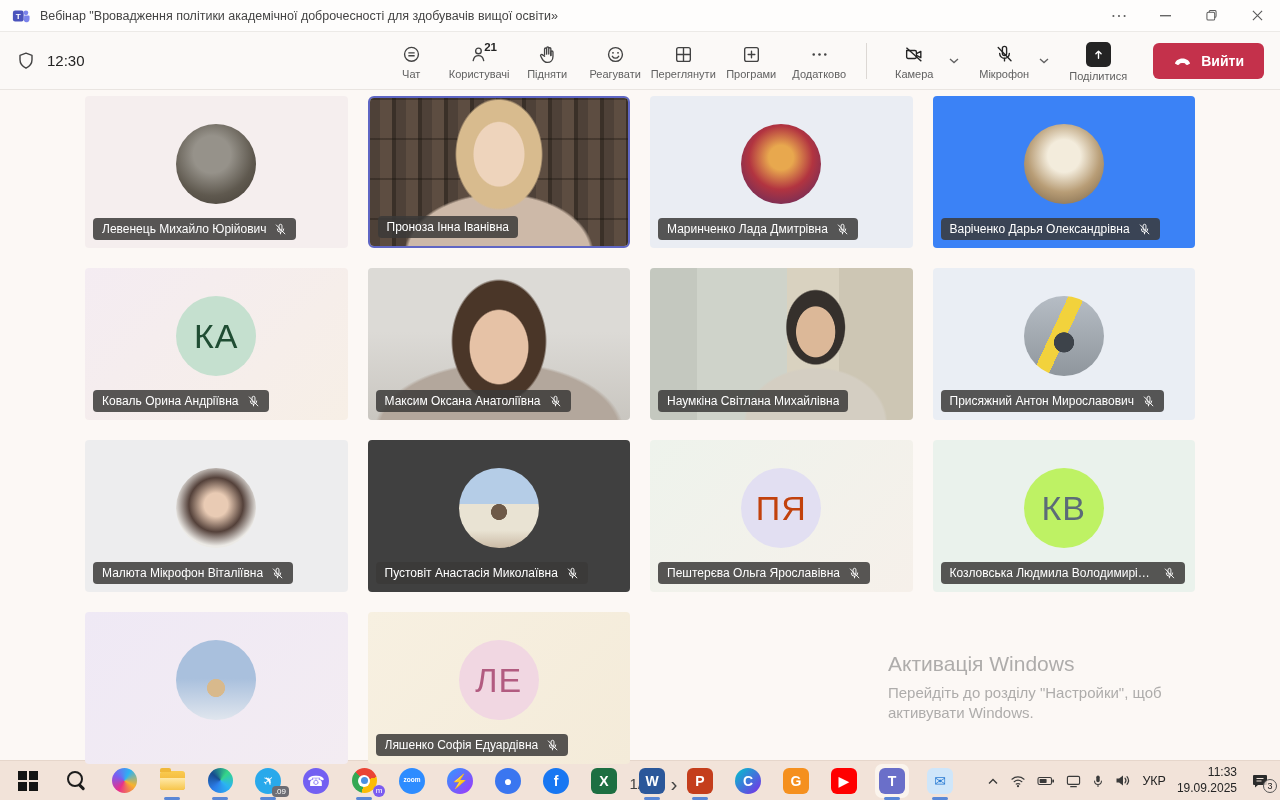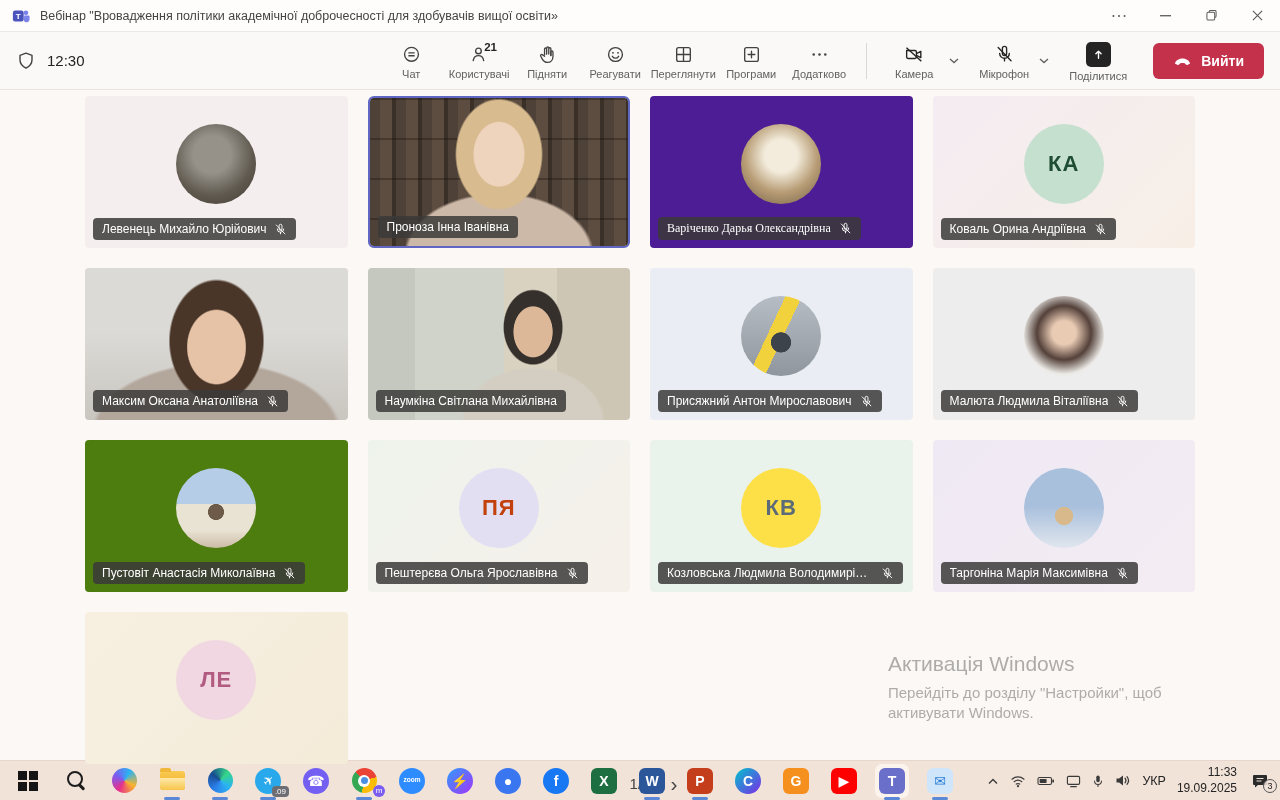--- a/index.html
+++ b/index.html
@@ -42,21 +42,21 @@
       radial-gradient(ellipse 30px 38px at 50% 52%, #e6c2a6 0 96%, transparent 100%),
       radial-gradient(ellipse 48px 62px at 50% 48%, #4a3628 0 96%, transparent 100%),
       radial-gradient(ellipse 125px 70px at 50% 108%, #b3a79c 0 96%, transparent 100%),
       linear-gradient(180deg, #dcdad6 0 42%, #c9c6c0 100%); }
   .scene-kitchen { background:
       radial-gradient(ellipse 20px 26px at 63% 42%, #dcb898 0 96%, transparent 100%),
       radial-gradient(ellipse 30px 38px at 63% 39%, #35302c 0 96%, transparent 100%),
       radial-gradient(ellipse 72px 56px at 63% 102%, #d4cec2 0 96%, transparent 100%),
       linear-gradient(90deg, #c4c8bf 0 18%, #cfd3ca 18% 52%, #d9d2c0 52% 72%, #cdc6b4 72% 100%); }
   .avatar { position:absolute; left:50%; top:45%; transform:translate(-50%,-50%); width:80px; height:80px; border-radius:50%; }
-  .avatar.init { display:flex; align-items:center; justify-content:center; font-size:22px; font-weight:700; letter-spacing:1px; }
+  .avatar.init { display:flex; align-items:center; justify-content:center; font-size:34px; font-weight:400; letter-spacing:1px; }
   .label { position:absolute; left:8px; bottom:8px; background:rgba(59,58,56,.85); color:#fff; font-size:12px; padding:4px 9px; border-radius:4px; display:flex; align-items:center; gap:8px; white-space:nowrap; max-width:calc(100% - 18px); z-index:2; }
   .label .pname { overflow:hidden; text-overflow:ellipsis; }
 
   
   .pagination { display:flex; align-items:center; justify-content:center; gap:16px; margin-top:9px; font-size:15px; color:#424242; }
   .pg-arrow { font-size:21px; line-height:1; padding:0 4px; }
   .pg-prev { color:#c9c5c1; }
   .pg-next { color:#424242; }
 
   
@@ -279,22 +279,37 @@
 
   <div class="tile speaking">
     <div class="scene scene-shelves"></div>
 
     <div class="label">
       <span class="pname">Проноза Інна Іванівна</span>
 
     </div>
   </div>
 
-
-  <div class="tile" style="background: #4c1d95; font-family: Liberation Serif, serif;">
+  <div class="tile" style="background: rgb(234, 237, 243);">
+
+    <div class="avatar" style="background: radial-gradient(circle at 50% 42%, rgb(232, 168, 78) 0px, rgb(232, 168, 78) 20%, rgb(178, 52, 64) 52%, rgb(78, 42, 102) 100%);"></div>
+    <div class="label">
+      <span class="pname">Маринченко Лада Дмитрівна</span>
+      <svg class="micoff" viewBox="0 0 16 16" width="13" height="13">
+            <g fill="none" stroke="#ffffff" stroke-width="1.15" stroke-linecap="round">
+              <path d="M6.2 3.4a1.8 1.8 0 0 1 3.6 0v4a1.8 1.8 0 0 1-1.8 1.8 1.8 1.8 0 0 1-1.8-1.8z"></path>
+              <path d="M4 7.4a4 4 0 0 0 8 0"></path>
+              <path d="M8 11.4v2"></path>
+              <path d="M2.8 2.4 13.4 13.4"></path>
+            </g>
+          </svg>
+    </div>
+  </div>
+
+  <div class="tile" style="background: #3b82f6;">
 
     <div class="avatar" style="background: radial-gradient(circle at 50% 40%, rgb(243, 236, 220) 0px, rgb(243, 236, 220) 26%, rgb(184, 157, 118) 58%, rgb(111, 91, 65) 100%);"></div>
     <div class="label">
       <span class="pname">Варіченко Дарья Олександрівна</span>
       <svg class="micoff" viewBox="0 0 16 16" width="13" height="13">
             <g fill="none" stroke="#ffffff" stroke-width="1.15" stroke-linecap="round">
               <path d="M6.2 3.4a1.8 1.8 0 0 1 3.6 0v4a1.8 1.8 0 0 1-1.8 1.8 1.8 1.8 0 0 1-1.8-1.8z"></path>
               <path d="M4 7.4a4 4 0 0 0 8 0"></path>
               <path d="M8 11.4v2"></path>
               <path d="M2.8 2.4 13.4 13.4"></path>
@@ -358,33 +373,33 @@
               <path d="M2.8 2.4 13.4 13.4"></path>
             </g>
           </svg>
     </div>
   </div>
 
   <div class="tile" style="background: rgb(237, 237, 238);">
 
     <div class="avatar" style="background: radial-gradient(circle at 50% 46%, rgb(233, 203, 180) 0px, rgb(233, 203, 180) 20%, rgb(84, 65, 58) 46%, rgb(236, 234, 230) 70%);"></div>
     <div class="label">
-      <span class="pname">Малюта Людмила Віталіївна</span>
-      <svg class="micoff" viewBox="0 0 16 16" width="13" height="13">
-            <g fill="none" stroke="#ffffff" stroke-width="1.15" stroke-linecap="round">
-              <path d="M6.2 3.4a1.8 1.8 0 0 1 3.6 0v4a1.8 1.8 0 0 1-1.8 1.8 1.8 1.8 0 0 1-1.8-1.8z"></path>
-              <path d="M4 7.4a4 4 0 0 0 8 0"></path>
-              <path d="M8 11.4v2"></path>
-              <path d="M2.8 2.4 13.4 13.4"></path>
-            </g>
-          </svg>
-    </div>
-  </div>
-
-  <div class="tile" style="background: #4d7c0f;">
+      <span class="pname">Малюта Мікрофон Віталіївна</span>
+      <svg class="micoff" viewBox="0 0 16 16" width="13" height="13">
+            <g fill="none" stroke="#ffffff" stroke-width="1.15" stroke-linecap="round">
+              <path d="M6.2 3.4a1.8 1.8 0 0 1 3.6 0v4a1.8 1.8 0 0 1-1.8 1.8 1.8 1.8 0 0 1-1.8-1.8z"></path>
+              <path d="M4 7.4a4 4 0 0 0 8 0"></path>
+              <path d="M8 11.4v2"></path>
+              <path d="M2.8 2.4 13.4 13.4"></path>
+            </g>
+          </svg>
+    </div>
+  </div>
+
+  <div class="tile" style="background: #404040;">
 
     <div class="avatar" style="background: radial-gradient(circle at 50% 55%, rgb(110, 90, 72) 0px, rgb(110, 90, 72) 13%, transparent 14%), linear-gradient(rgb(181, 205, 231) 0px, rgb(181, 205, 231) 45%, rgb(233, 227, 211) 45%, rgb(233, 227, 211) 78%, rgb(203, 187, 166) 100%);"></div>
     <div class="label">
       <span class="pname">Пустовіт Анастасія Миколаївна</span>
       <svg class="micoff" viewBox="0 0 16 16" width="13" height="13">
             <g fill="none" stroke="#ffffff" stroke-width="1.15" stroke-linecap="round">
               <path d="M6.2 3.4a1.8 1.8 0 0 1 3.6 0v4a1.8 1.8 0 0 1-1.8 1.8 1.8 1.8 0 0 1-1.8-1.8z"></path>
               <path d="M4 7.4a4 4 0 0 0 8 0"></path>
               <path d="M8 11.4v2"></path>
               <path d="M2.8 2.4 13.4 13.4"></path>
@@ -405,53 +420,53 @@
               <path d="M8 11.4v2"></path>
               <path d="M2.8 2.4 13.4 13.4"></path>
             </g>
           </svg>
     </div>
   </div>
 
 
   <div class="tile" style="background: rgb(234, 242, 236);">
 
-    <div class="avatar init" style="background: #fde047; color: rgb(92, 107, 120);">КВ</div>
+    <div class="avatar init" style="background: #bef264; color: rgb(92, 107, 120);">КВ</div>
     <div class="label">
       <span class="pname">Козловська Людмила Володимирівна</span>
       <svg class="micoff" viewBox="0 0 16 16" width="13" height="13">
             <g fill="none" stroke="#ffffff" stroke-width="1.15" stroke-linecap="round">
               <path d="M6.2 3.4a1.8 1.8 0 0 1 3.6 0v4a1.8 1.8 0 0 1-1.8 1.8 1.8 1.8 0 0 1-1.8-1.8z"></path>
               <path d="M4 7.4a4 4 0 0 0 8 0"></path>
               <path d="M8 11.4v2"></path>
               <path d="M2.8 2.4 13.4 13.4"></path>
             </g>
           </svg>
     </div>
   </div>
 
   <div class="tile" style="background: linear-gradient(135deg, rgb(239, 233, 245), rgb(243, 236, 242));">
 
     <div class="avatar" style="background: radial-gradient(circle at 50% 60%, rgb(216, 185, 140) 0px, rgb(216, 185, 140) 14%, transparent 15%), linear-gradient(rgb(169, 192, 221) 0px, rgb(169, 192, 221) 48%, rgb(224, 230, 238) 100%);"></div>
-    <div class="label">
-      <span class="pname">Таргоніна Марія Максимівна</span>
-      <svg class="micoff" viewBox="0 0 16 16" width="13" height="13">
-            <g fill="none" stroke="#ffffff" stroke-width="1.15" stroke-linecap="round">
-              <path d="M6.2 3.4a1.8 1.8 0 0 1 3.6 0v4a1.8 1.8 0 0 1-1.8 1.8 1.8 1.8 0 0 1-1.8-1.8z"></path>
-              <path d="M4 7.4a4 4 0 0 0 8 0"></path>
-              <path d="M8 11.4v2"></path>
-              <path d="M2.8 2.4 13.4 13.4"></path>
-            </g>
-          </svg>
-    </div>
   </div>
 
   <div class="tile" style="background: linear-gradient(135deg, rgb(247, 240, 225), rgb(244, 235, 217));">
 
     <div class="avatar init" style="background: rgb(241, 215, 226); color: rgb(178, 91, 128);">ЛЕ</div>
+    <div class="label">
+      <span class="pname">Ляшенко Софія Едуардівна</span>
+      <svg class="micoff" viewBox="0 0 16 16" width="13" height="13">
+            <g fill="none" stroke="#ffffff" stroke-width="1.15" stroke-linecap="round">
+              <path d="M6.2 3.4a1.8 1.8 0 0 1 3.6 0v4a1.8 1.8 0 0 1-1.8 1.8 1.8 1.8 0 0 1-1.8-1.8z"></path>
+              <path d="M4 7.4a4 4 0 0 0 8 0"></path>
+              <path d="M8 11.4v2"></path>
+              <path d="M2.8 2.4 13.4 13.4"></path>
+            </g>
+          </svg>
+    </div>
   </div>
 </div>
 
   <div class="pagination">
     <span class="pg-arrow pg-prev">‹</span>
     <span>1/2</span>
     <span class="pg-arrow pg-next">›</span>
   </div>
 
   <div class="watermark">

